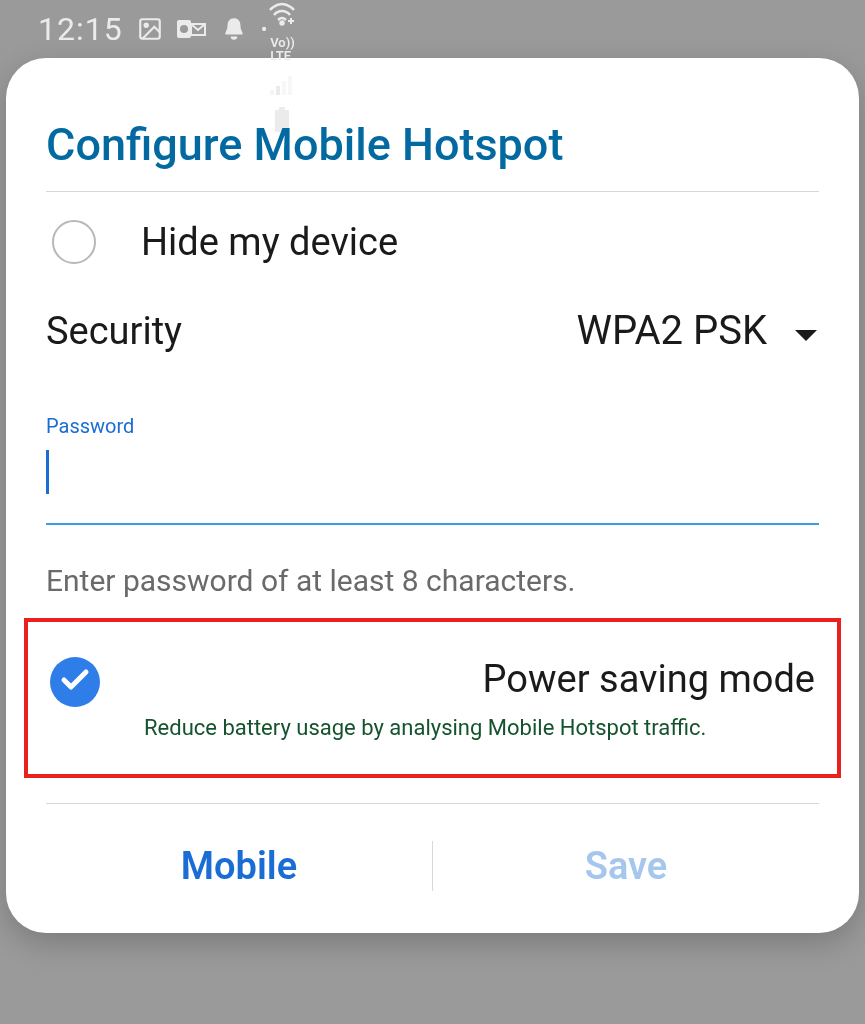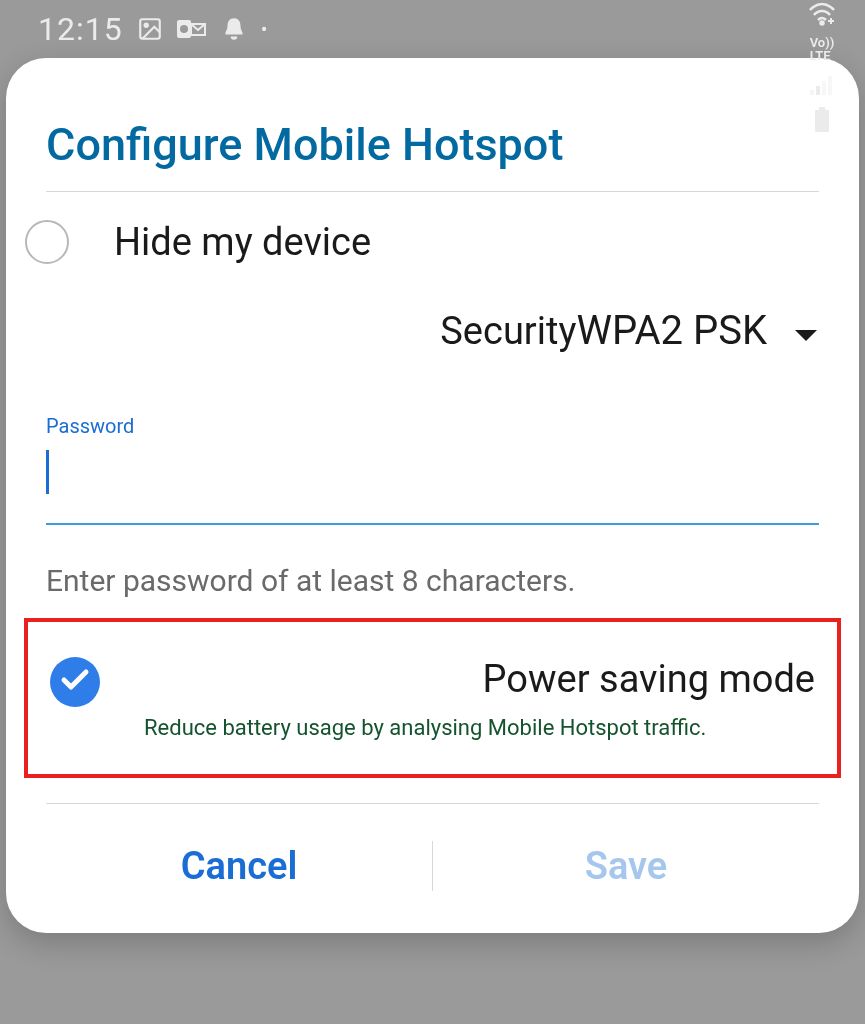--- a/index.html
+++ b/index.html
@@ -13,21 +13,21 @@
       background: #9a9a9a;
       width: 865px;
       height: 1024px;
       overflow: hidden;
     }
     
     .status-bar {
       height: 58px;
       display: flex;
       align-items: center;
-      justify-content: space-between;
+      justify-content: flex-start;
       padding: 0 28px 0 38px;
       color: #ebebeb;
     }
     
     .status-left {
       display: flex;
       align-items: center;
       gap: 14px;
     }
     
@@ -67,21 +67,21 @@
       font-weight: 500;
       color: #0369a1;
       padding-bottom: 20px;
       border-bottom: 1px solid #d8d8d8;
     }
     
     .checkbox-row {
       display: flex;
       align-items: center;
       gap: 45px;
-      padding: 28px 19px;
+      padding: 28px 46px;
     }
     
     .checkbox-circle {
       width: 44px;
       height: 44px;
       border: 2px solid #b8b8b8;
       border-radius: 50%;
       flex-shrink: 0;
     }
     
@@ -96,21 +96,21 @@
       flex-shrink: 0;
     }
     
     .checkbox-label {
       font-size: 38px;
       color: #1a1a1a;
     }
     
     .security-row {
       display: flex;
-      justify-content: flex-end;
+      justify-content: space-between;
       align-items: center;
       padding: 15px 40px 30px 40px;
     }
     
     .security-label {
       font-size: 38px;
       color: #1a1a1a;
     }
     
     .security-value {
@@ -336,17 +336,17 @@
       <div class="power-saving-text">
         <div class="power-saving-title">Power saving mode</div>
         <div class="power-saving-desc">Reduce battery usage by analysing Mobile Hotspot traffic.</div>
       </div>
     </div>
   </div>
 
   <div class="footer-divider"></div>
 
   <div class="footer-buttons">
-    <div class="footer-btn btn-cancel">Cancel</div>
+    <div class="footer-btn btn-cancel">Mobile</div>
     <div class="btn-divider"></div>
     <div class="footer-btn btn-save">Save</div>
   </div>
 </div>
 
 </body></html>

